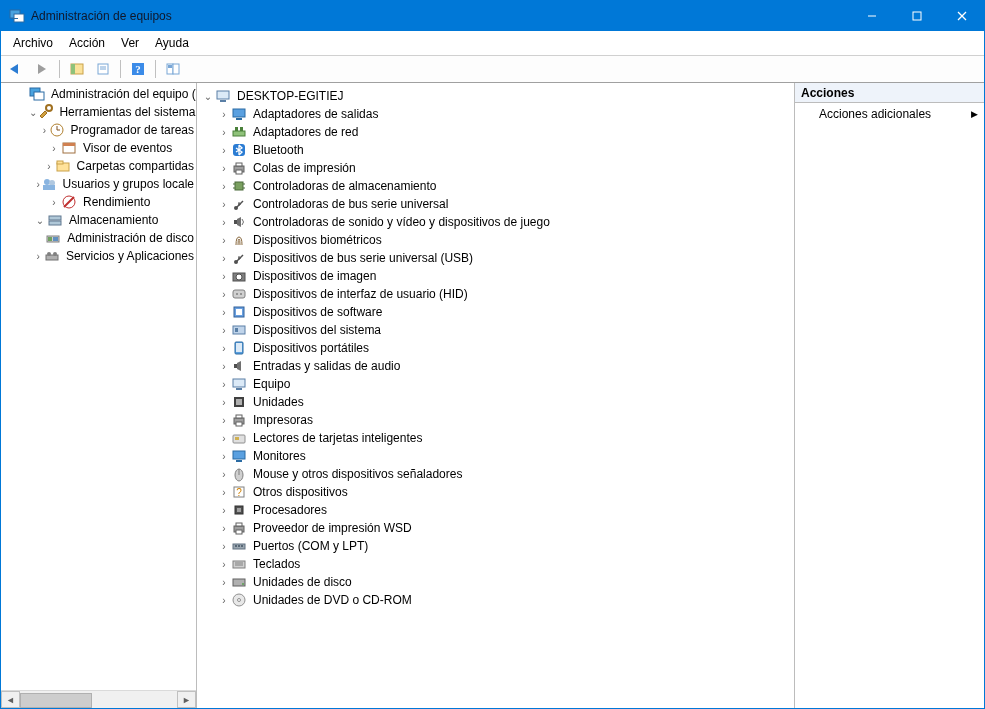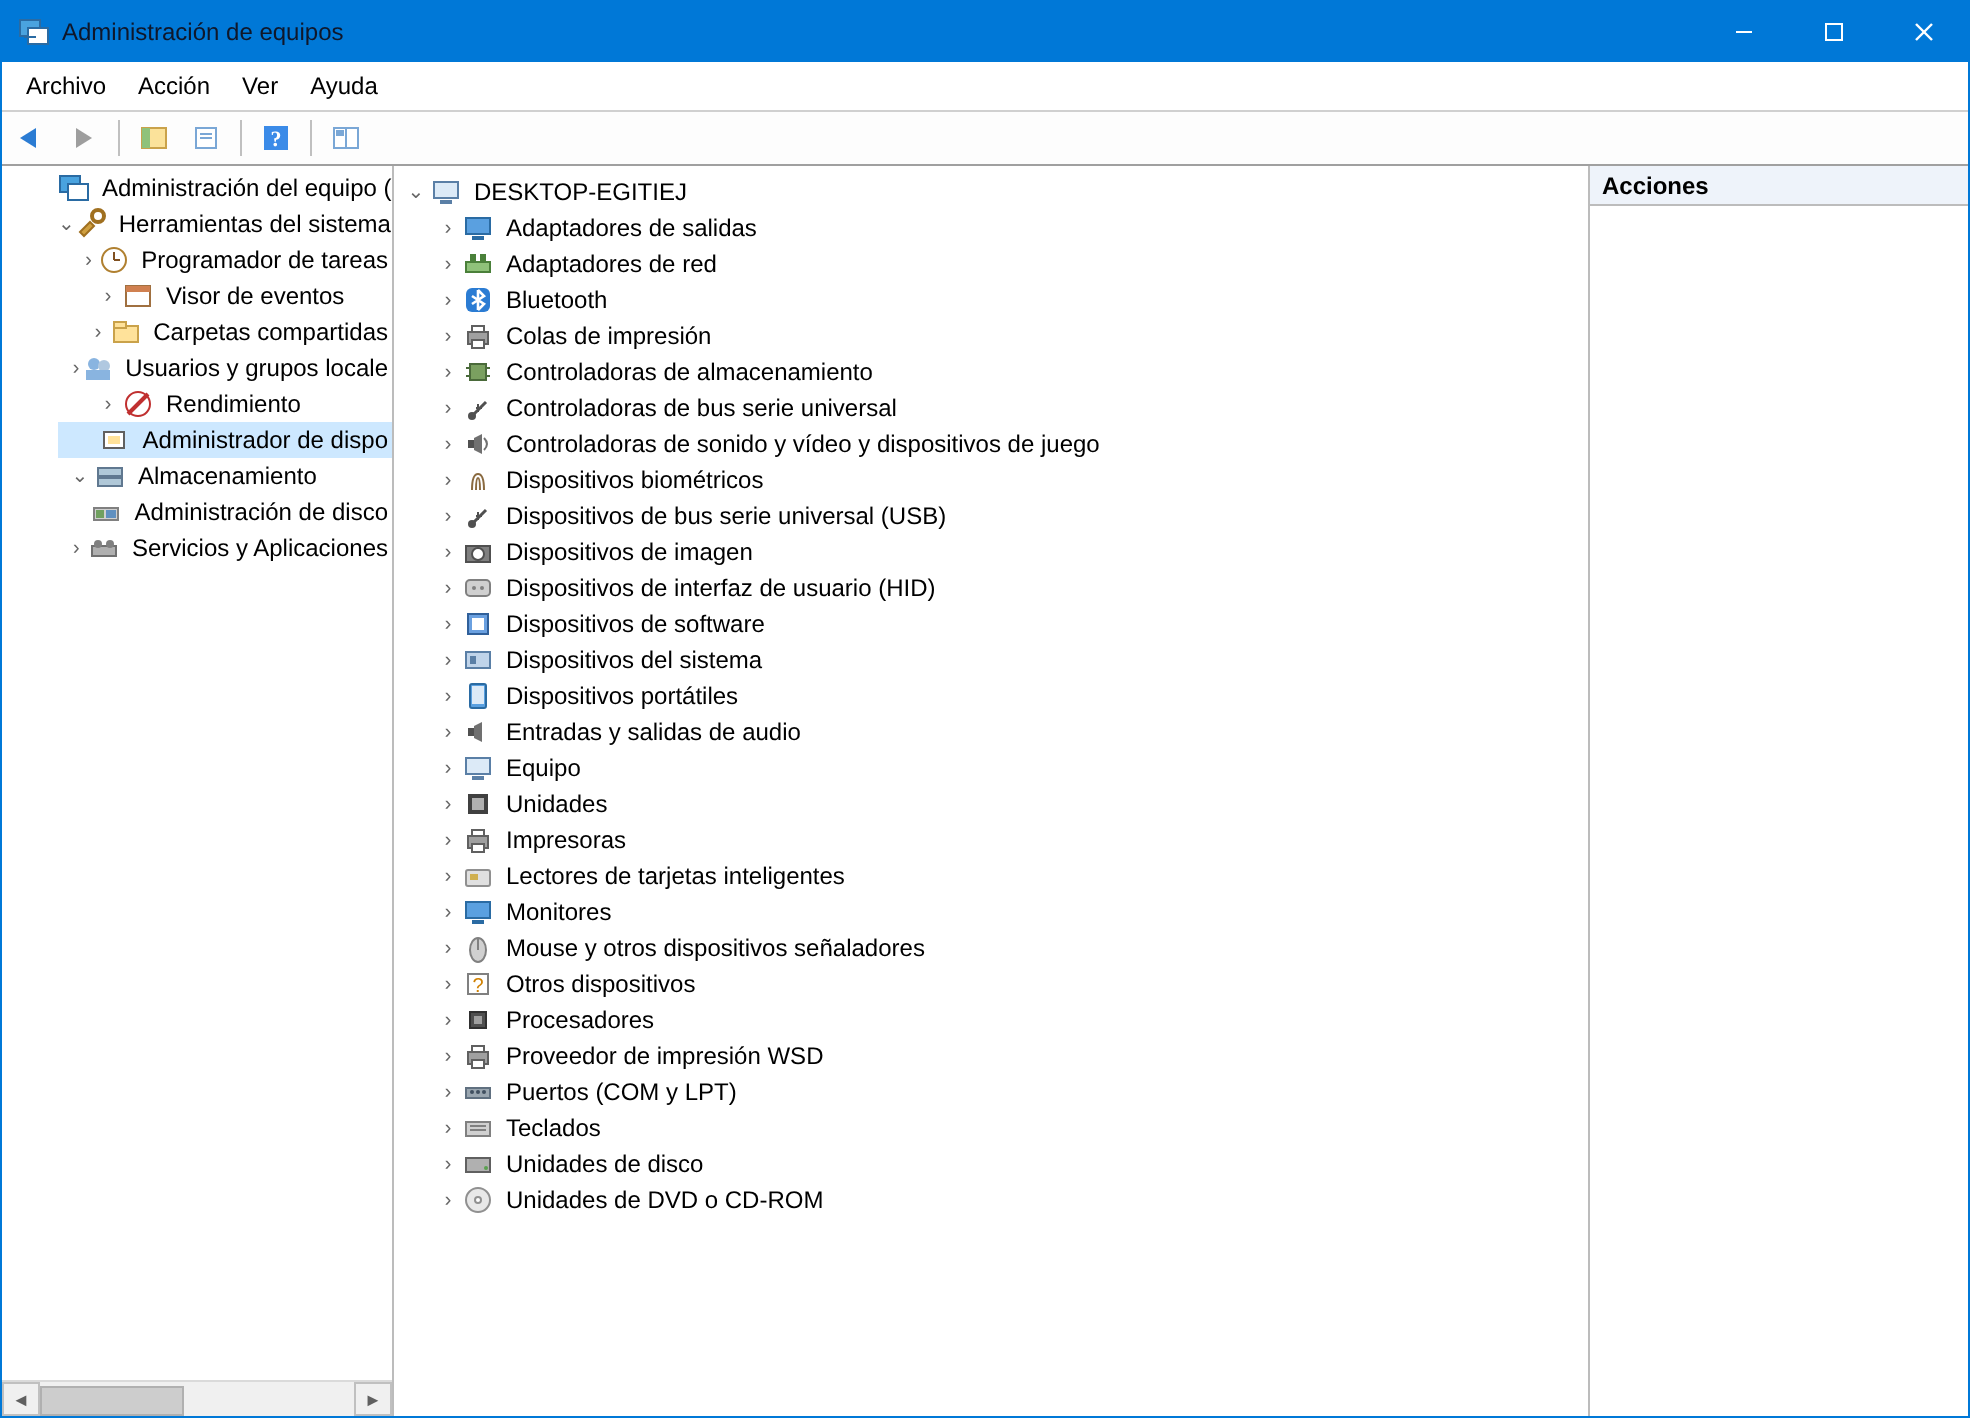--- a/index.html
+++ b/index.html
@@ -202,31 +202,20 @@
           <span class="twist">›</span>
           <span class="icon16">
               <svg width="16" height="16">
                 <circle cx="8" cy="8" r="6" fill="#fff" stroke="#c03030"></circle>
                 <line x1="3" y1="13" x2="13" y2="3" stroke="#c03030" stroke-width="2"></line>
               </svg>
             </span>
           <span class="lbl">Rendimiento</span>
         </div>
 
-        <div class="trow sel">
-          <span class="ind" style="width:18px"></span>
-          <span class="twist spacer">›</span>
-          <span class="icon16">
-              <svg width="16" height="16">
-                <rect x="3" y="4" width="10" height="8" fill="#fff" stroke="#606060"></rect>
-                <rect x="5" y="6" width="6" height="4" fill="#ffe29a"></rect>
-              </svg>
-            </span>
-          <span class="lbl">Administrador de dispo</span>
-        </div>
 
         <div class="trow">
           <span class="ind" style="width:4px"></span>
           <span class="twist">⌄</span>
           <span class="icon16">
               <svg width="16" height="16">
                 <rect x="2" y="4" width="12" height="4" fill="#b0c8d8" stroke="#607890"></rect>
                 <rect x="2" y="9" width="12" height="4" fill="#b0c8d8" stroke="#607890"></rect>
               </svg>
             </span>
@@ -602,16 +591,20 @@
                 <circle cx="8" cy="8" r="1.5" fill="#fff" stroke="#909090"></circle>
               </svg>
             </span>
             <span class="lbl">Unidades de DVD o CD-ROM</span>
           </div>
         </div>
     </div>
 
     <div class="right-pane">
       <div class="right-header">Acciones</div>
+      <div class="right-item">
+        <span>Acciones adicionales</span>
+        <span style="font-size:9px">▶</span>
+      </div>
     </div>
 
   </div>
 </div>
 
 </body></html>

